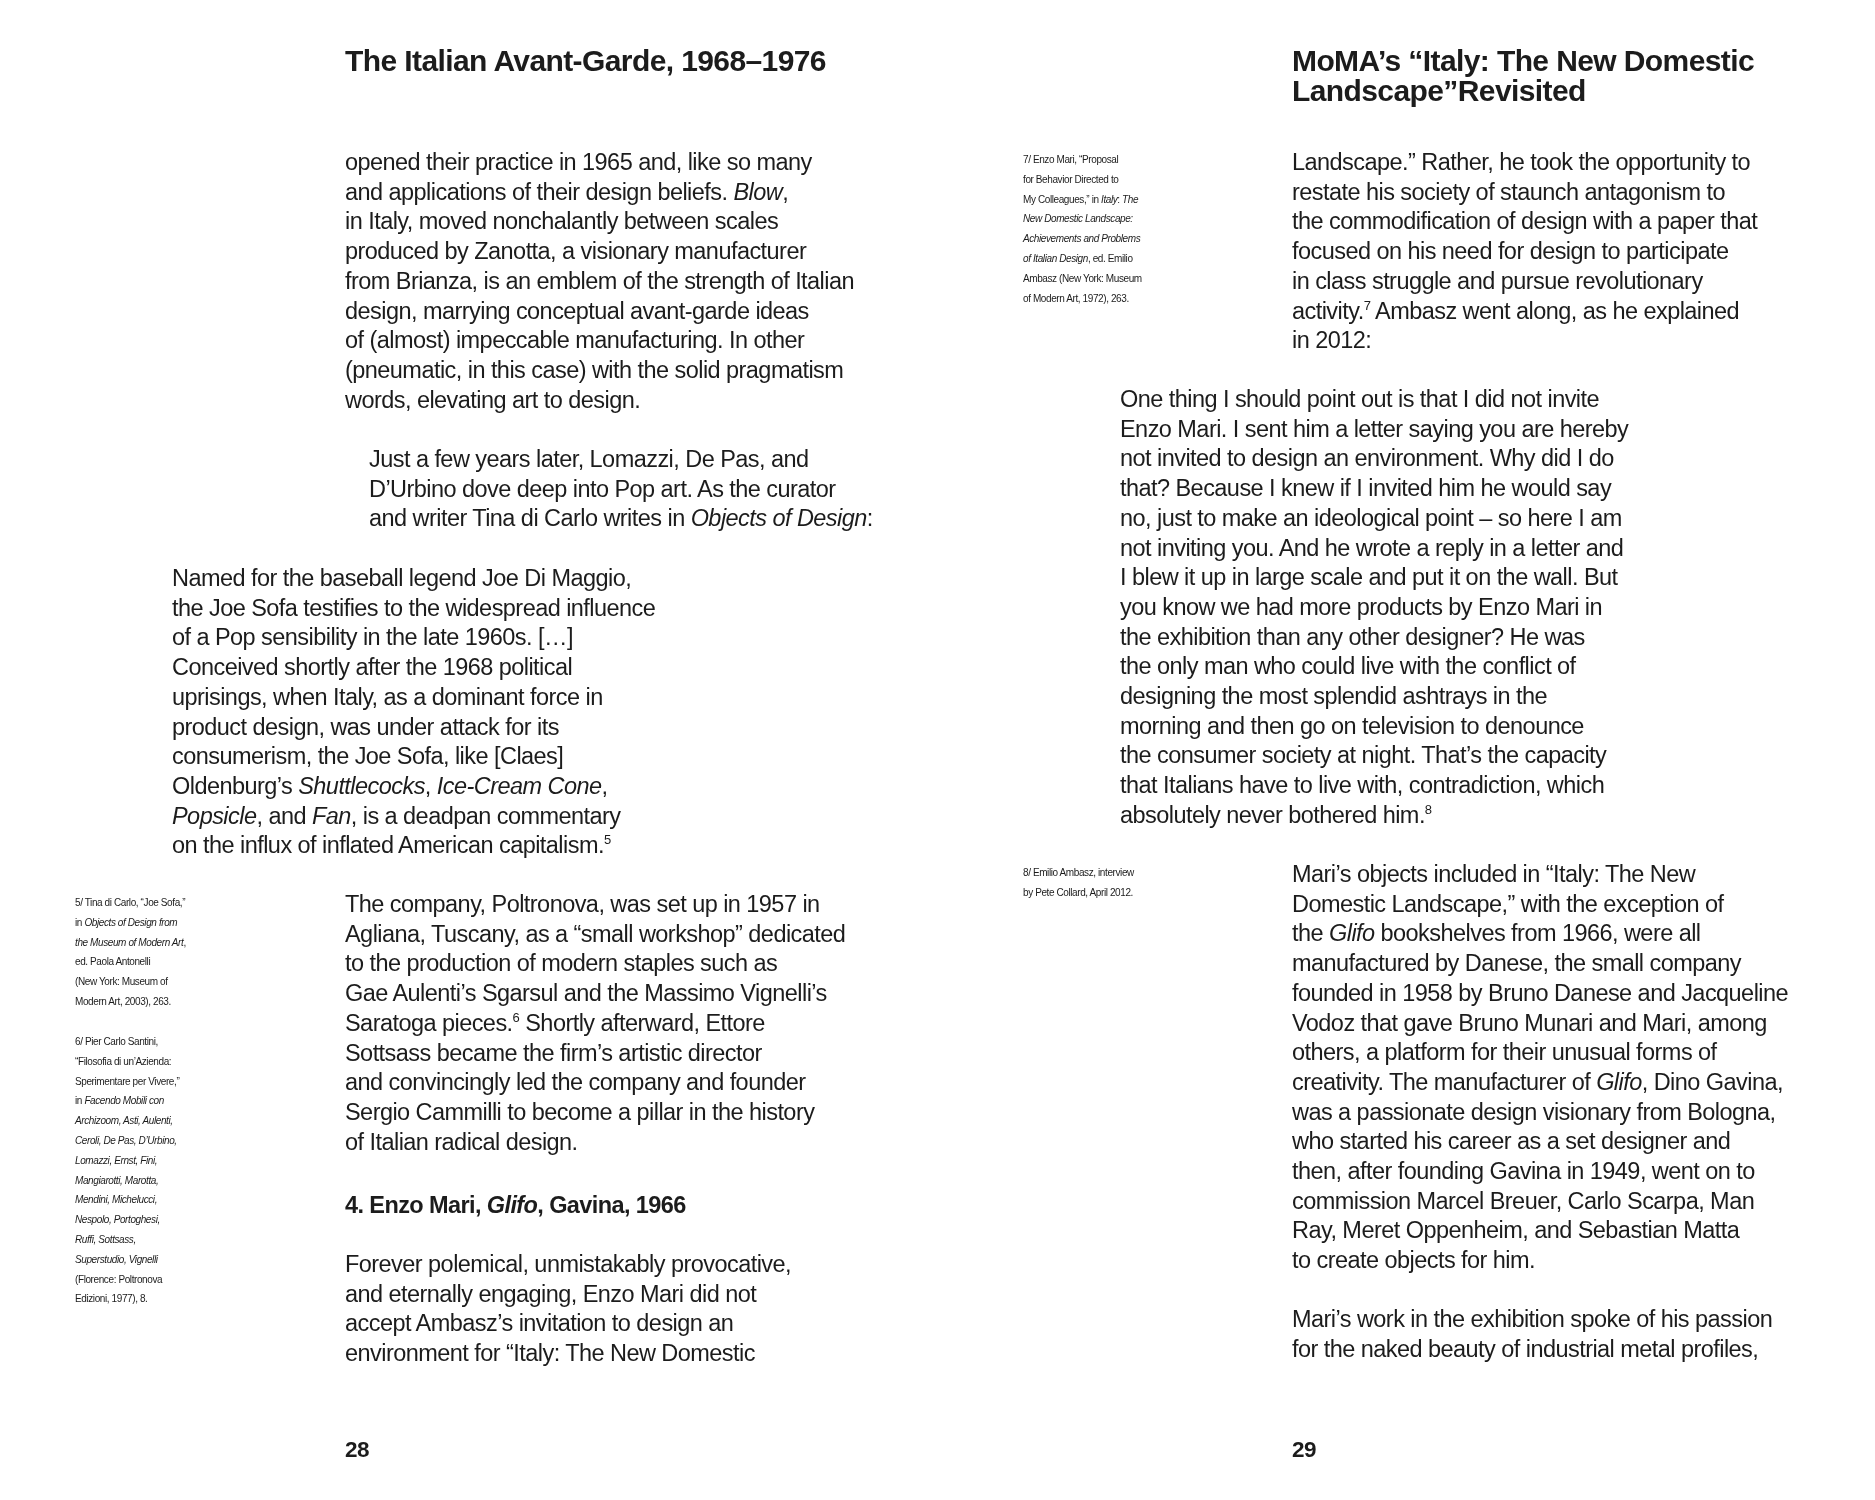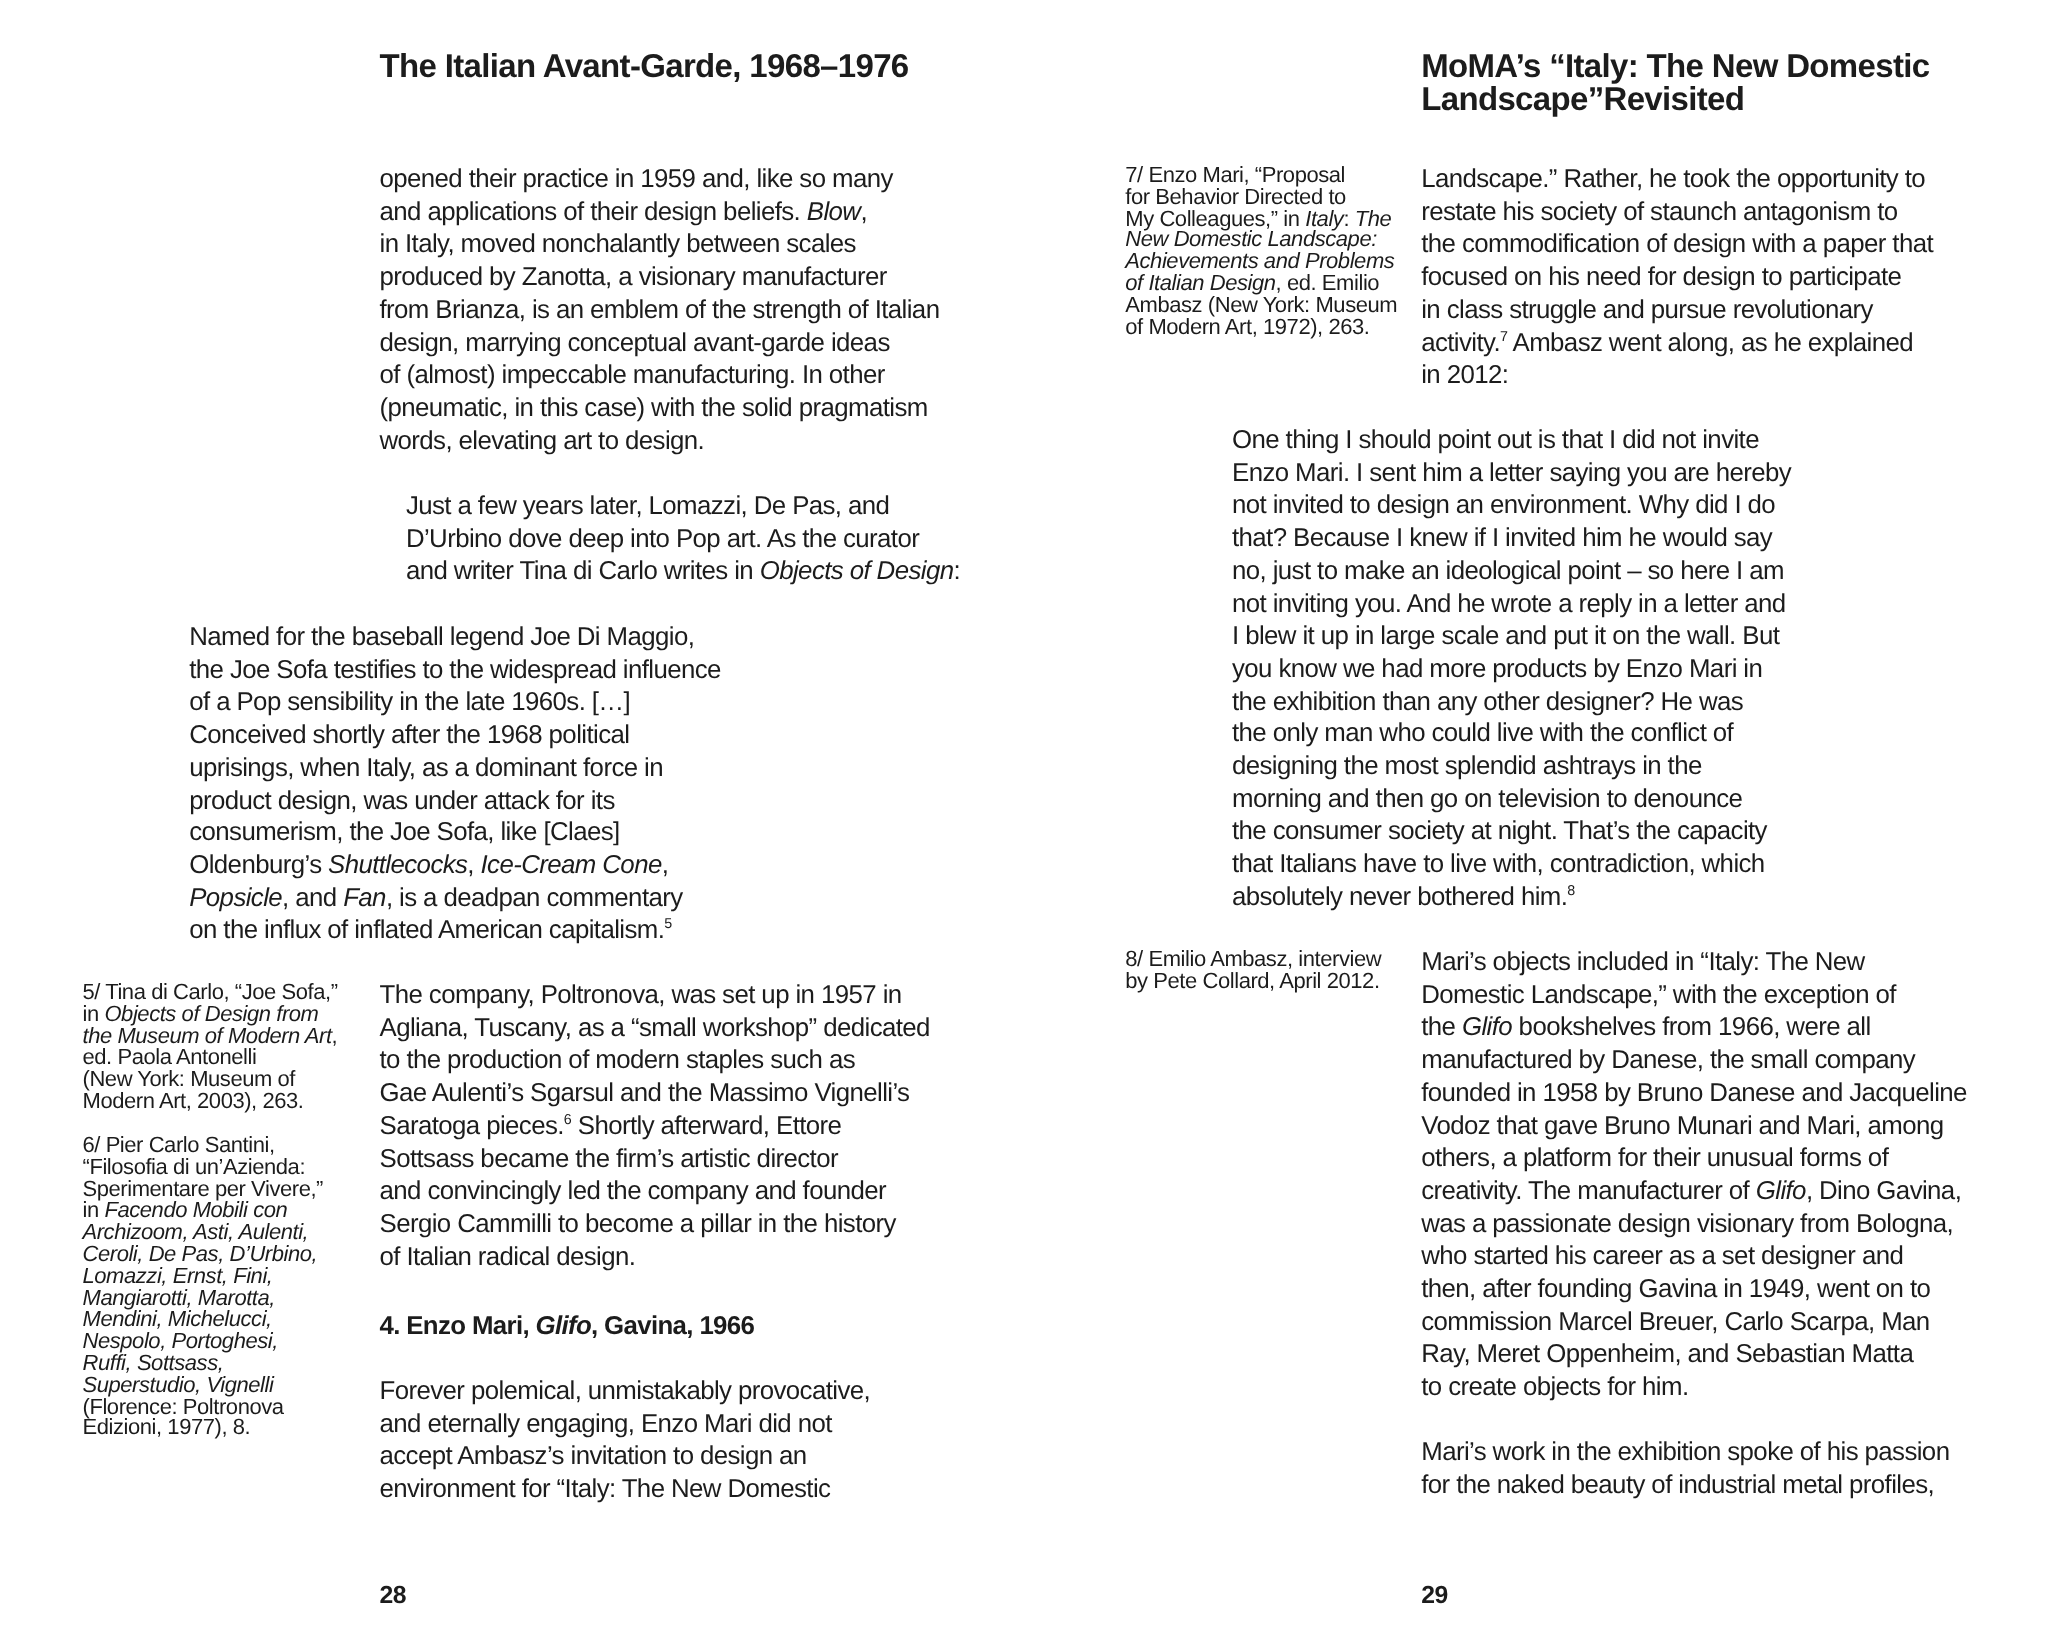--- a/index.html
+++ b/index.html
@@ -9,36 +9,36 @@
   }
   .abs { position: absolute; }
   .hdr {
     font-weight: bold; font-size: 30px; line-height: 30px; letter-spacing: -0.6px;
   }
   .body {
     font-size: 23.5px; line-height: 29.7px; letter-spacing: -0.55px;
   }
   .body .ln, .fn .ln { display: block; white-space: nowrap; }
   .fn {
-    font-size: 20px; line-height: 19.8px; letter-spacing: -0.4px;
+    font-size: 10px; line-height: 19.8px; letter-spacing: -0.4px;
   }
   .sub {
     font-weight: bold; font-size: 23.5px; line-height: 30px; letter-spacing: -0.6px;
   }
   .pnum { font-weight: bold; font-size: 22.5px; line-height: 30px; letter-spacing: -0.5px; }
   sup { font-size: 13px; line-height: 0; vertical-align: 9px; }
   i { font-style: italic; }
 </style>
 </head>
 <body>
 
 <div class="abs hdr" style="left:345px; top:46px;">The Italian Avant-Garde, 1968–1976</div>
 
 <div class="abs body" style="left:345px; top:148px;">
-    <span class="ln">opened their practice in 1959 and, like so many</span>
+    <span class="ln">opened their practice in 1965 and, like so many</span>
     <span class="ln">and applications of their design beliefs. <i>Blow</i>,</span>
     <span class="ln">in Italy, moved nonchalantly between scales</span>
     <span class="ln">produced by Zanotta, a visionary manufacturer</span>
     <span class="ln">from Brianza, is an emblem of the strength of Italian</span>
     <span class="ln">design, marrying conceptual avant-garde ideas</span>
     <span class="ln">of (almost) impeccable manufacturing. In other</span>
     <span class="ln">(pneumatic, in this case) with the solid pragmatism</span>
     <span class="ln">words, elevating art to design.</span>
   </div>
 <div class="abs body" style="left:345px; top:445px;margin-left:24px;">

